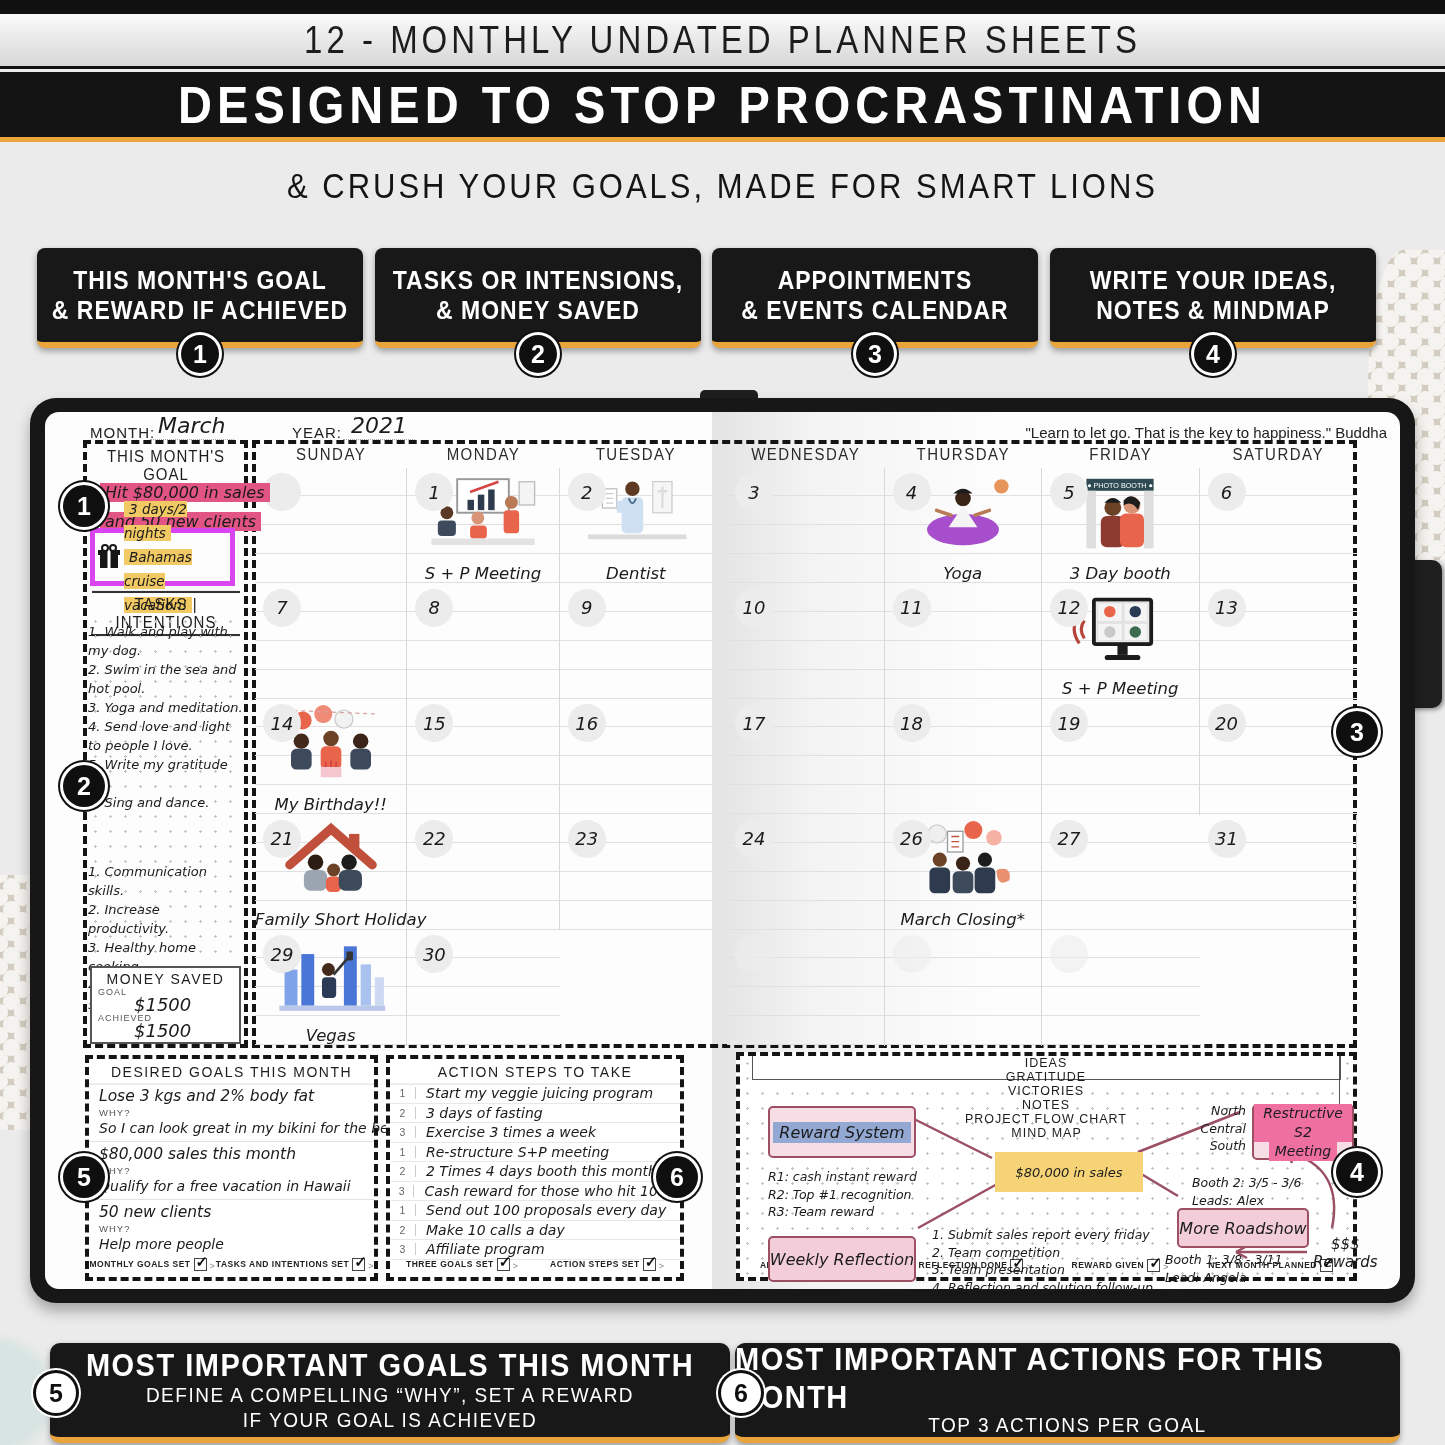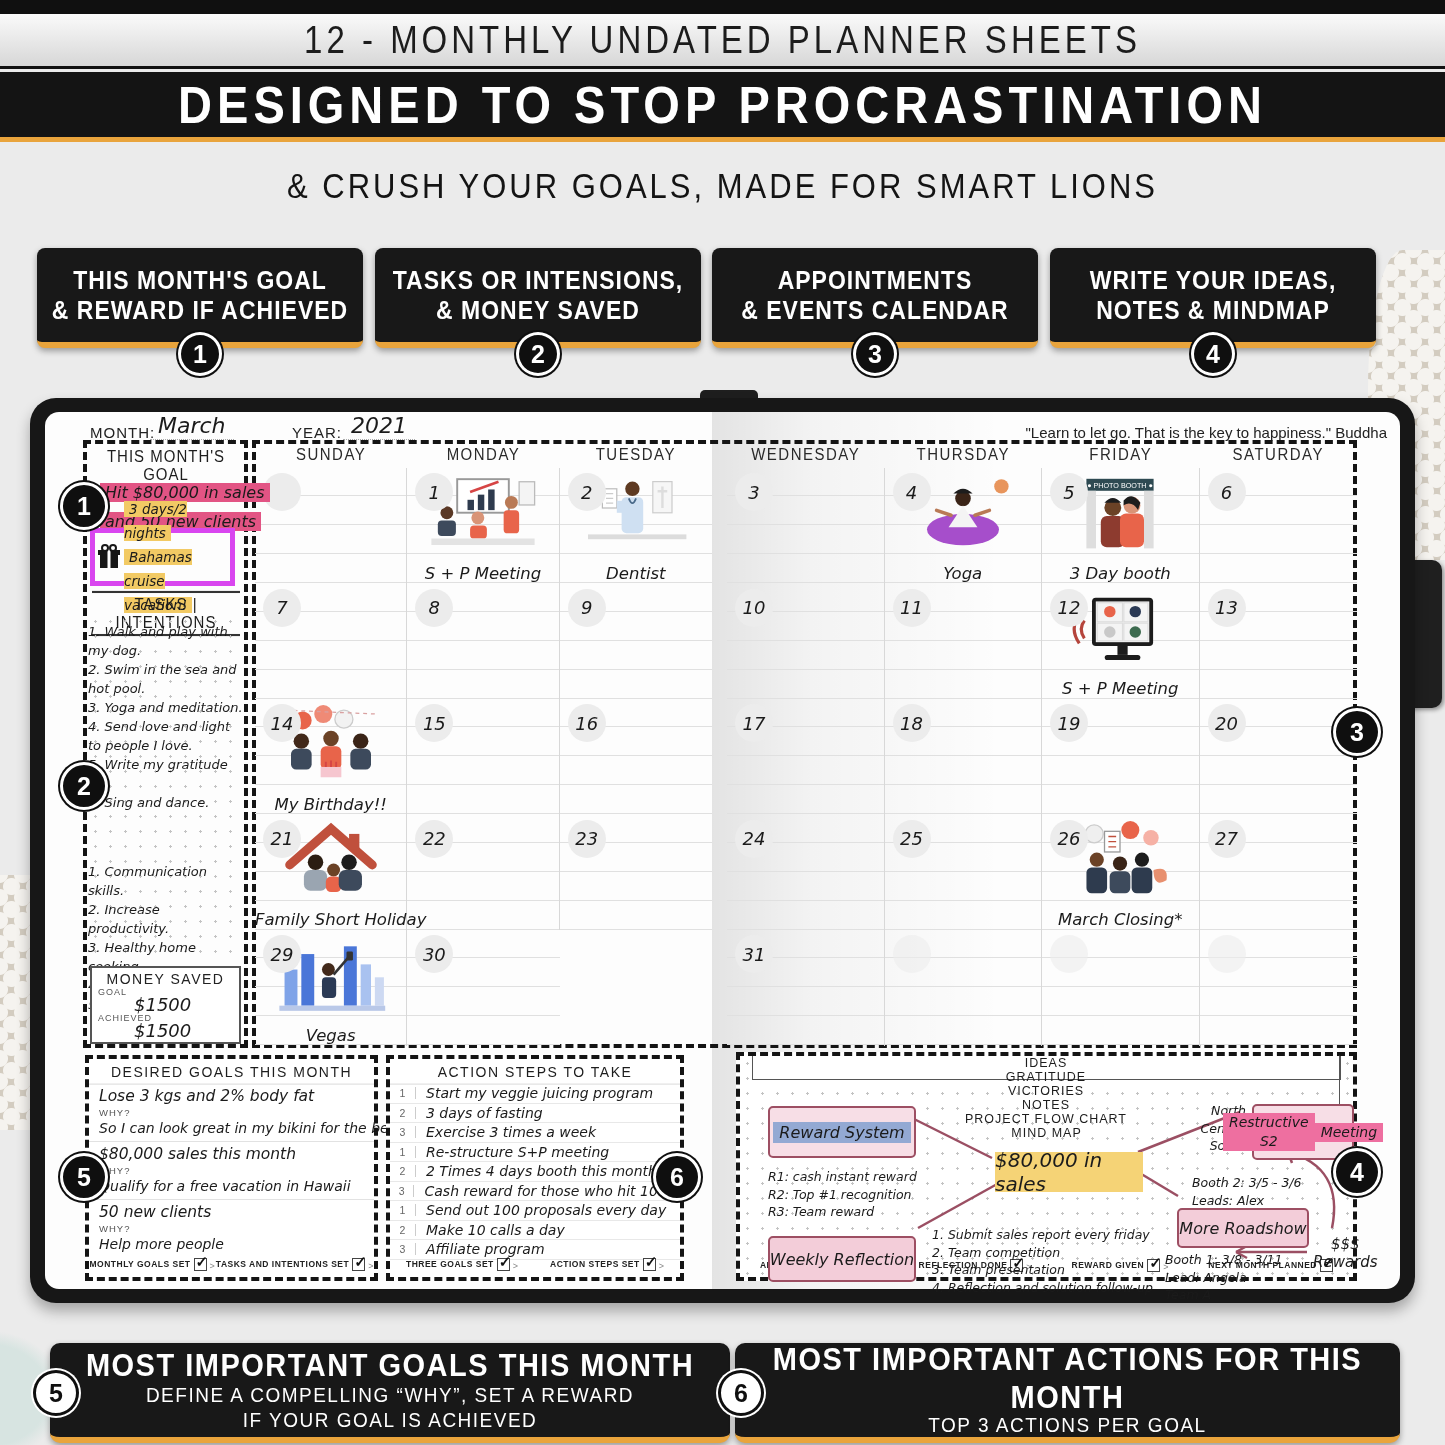--- a/index.html
+++ b/index.html
@@ -115,21 +115,21 @@
   .mmbox .t { font-size:16px; white-space:nowrap; }
   .hl-blue { background:#93a9d3; padding:1px 6px; }
   .hl-hotpink { background:#ee6fa0; padding:0 6px; text-align:center; line-height:19px; }
   .mmcenter { position:absolute; background:#f5d376; display:flex; align-items:center; justify-content:center; z-index:3; }
   .mmnote { position:absolute; font-size:12.5px; line-height:17.5px; z-index:3; }
   .mmsvg { position:absolute; inset:0; z-index:2; }
 
   
   .bbanner { position:absolute; top:1343px; height:100px; background:#181818; border-radius:10px;
     border-bottom:6px solid #e9a43c; box-shadow:0 3px 6px rgba(0,0,0,.35);
-    display:flex; flex-direction:column; align-items:center; justify-content:center; z-index:2;text-align:center; }
+    display:flex; flex-direction:column; align-items:center; justify-content:center; z-index:2; }
   .bbanner .t1 { color:#fff; font-size:29px; font-weight:700; letter-spacing:1.5px; line-height:34px; transform:scaleY(1.1); }
   .bbanner .t2 { color:#fff; font-size:19px; font-weight:500; letter-spacing:1.5px; line-height:25px; transform:scaleY(1.1); }
 
   .badge { z-index:4; }
 </style>
 </head>
 <body>
 
 <div class="canvas">
 
@@ -424,23 +424,20 @@
     <div class="cell">
         <span class="daynum hand">19</span>
       </div>
     <div class="cell last">
         <span class="daynum hand">20</span>
       </div>
     <div class="cell">
         <span class="daynum hand">24</span>
       </div>
     <div class="cell">
-        <span class="daynum hand">25</span>
-      </div>
-    <div class="cell">
       <span class="daynum hand">26</span>
       <svg class="illo" width="130" height="80" viewBox="0 0 100 62">
         <circle cx="30" cy="10" r="7" fill="#efefef" stroke="#ccc"></circle>
           <circle cx="58" cy="7" r="7" fill="#e8644a"></circle>
           <circle cx="74" cy="13" r="6" fill="#f6b1a5"></circle>
           <circle cx="16" cy="16" r="6" fill="#efefef" stroke="#ccc"></circle>
         <rect x="38" y="8" width="12" height="16" fill="#ffffff" stroke="#999"></rect>
           <path d="M41 12 h6 M41 16 h6 M41 20 h6" stroke="#c0503c"></path>
         <circle cx="32" cy="30" r="5.5" fill="#6b4226"></circle>
           <rect x="24" y="36" width="16" height="20" rx="4" fill="#2e3b4e"></rect>
@@ -577,28 +574,28 @@
 
     <div class="mmbox" style="left:28px; top:50px; width:148px; height:52px;">
       <span class="t hand hl-blue">Reward System</span>
     </div>
     <div class="mmnote hand" style="left:28px; top:112px;">
       <div>R1: cash instant reward</div>
       <div>R2: Top #1 recognition</div>
       <div>R3: Team reward</div>
     </div>
     <div class="mmcenter" style="left:255px; top:96px; width:148px; height:40px;">
-      <span class="hand" style="font-size:20px;">$80,000 in sales</span>
+      <span class="hand" style="font-size:13px;">$80,000 in sales</span>
     </div>
     <div class="mmnote hand" style="left:448px; top:46px; width:58px; text-align:right;">
       <div>North</div>
       <div>Central</div>
       <div>South</div>
     </div>
-    <div class="mmbox" style="left:512px; top:48px; width:102px; height:56px; flex-direction:row;">
+    <div class="mmbox" style="left:512px; top:48px; width:102px; height:56px; flex-direction:column;">
       <span class="hand hl-hotpink" style="font-size:14px;">Restructive S2</span>
       <span class="hand hl-hotpink" style="font-size:14px;">Meeting</span>
     </div>
     <div class="mmnote hand" style="left:452px; top:118px;">
       <div>Booth 2: 3/5 - 3/6</div>
       <div>Leads: Alex</div>
       <div>Team B.</div>
     </div>
     <div class="mmbox" style="left:437px; top:152px; width:132px; height:40px; background:#f3cdd9;">
       <span class="t hand">More Roadshow</span>

